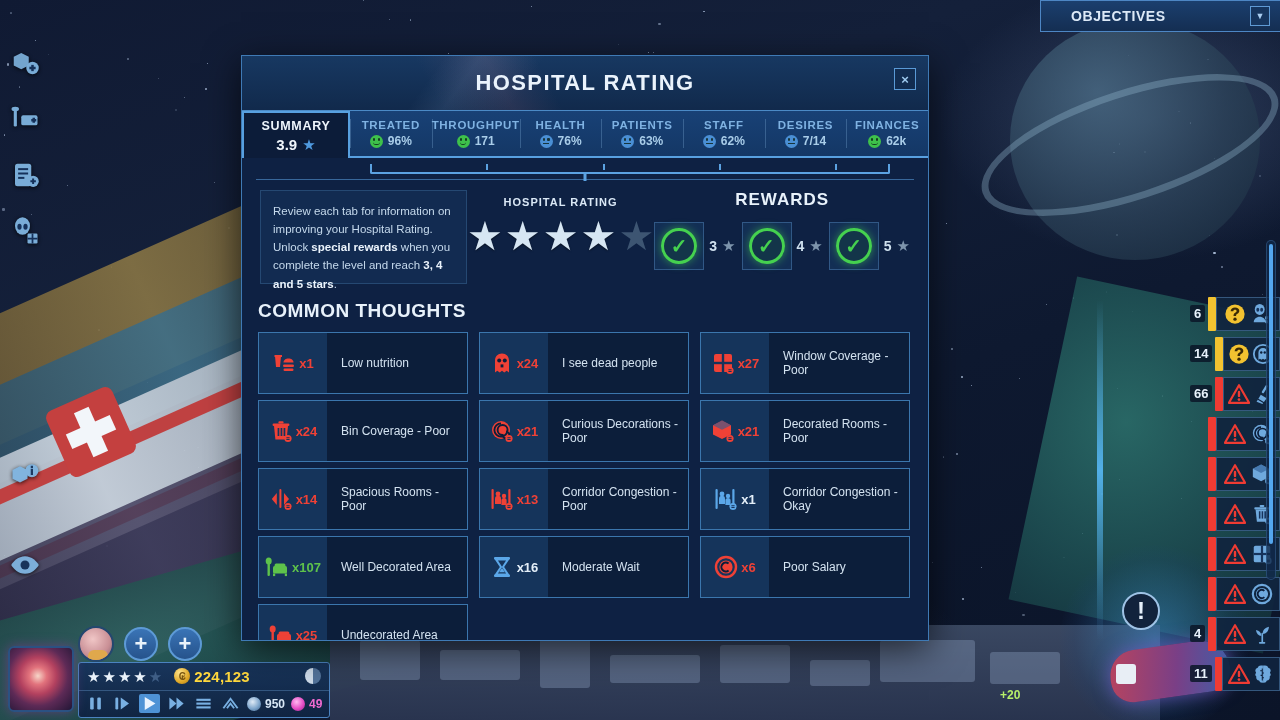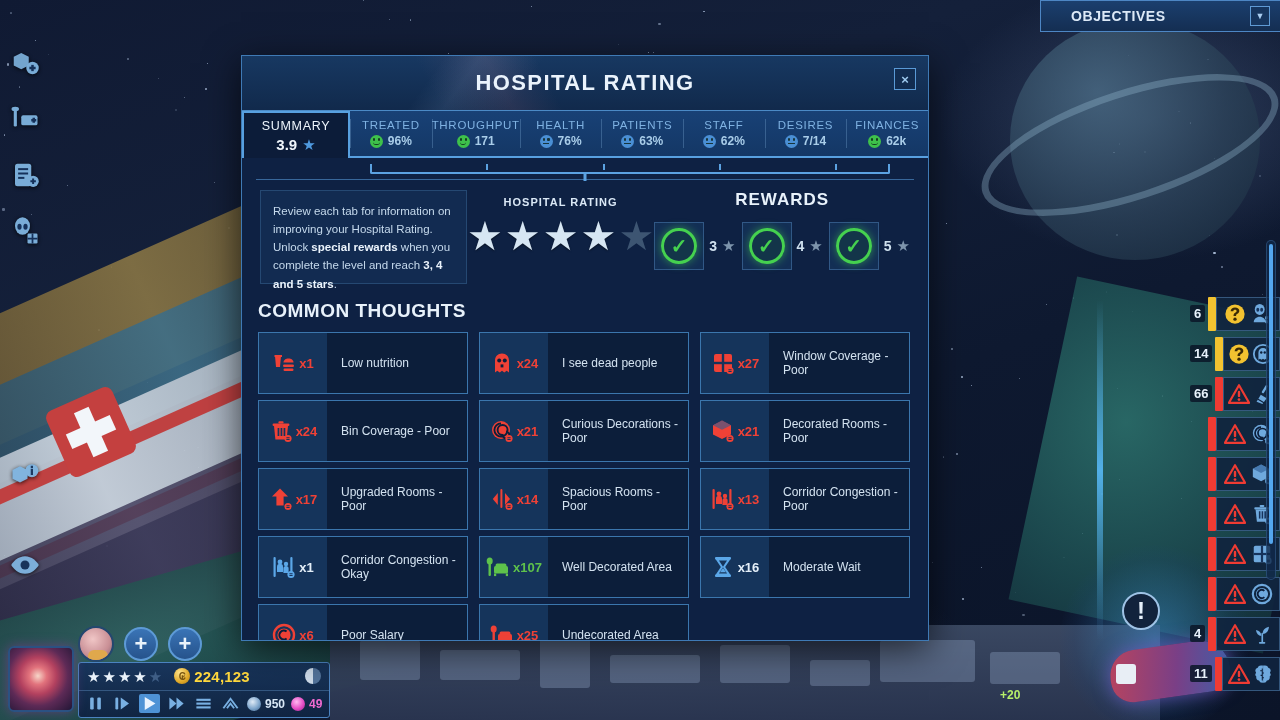--- a/index.html
+++ b/index.html
@@ -262,21 +262,21 @@
     border-bottom: 2px solid #58a0e0;
   }
   .tab {
     flex: 1; display:flex; flex-direction:column; align-items:center; justify-content:center;
     position:relative; gap: 3px;
   }
   .tab + .tab::before {
     content:""; position:absolute; left:0; top: 8px; bottom: 8px; width:1px;
     background: rgba(120,165,210,.35);
   }
-  .tab-label { color:#7fb2e2; font-size: 11.5px; font-weight:400; letter-spacing: .7px; }
+  .tab-label { color:#7fb2e2; font-size: 11.5px; font-weight:700; letter-spacing: .7px; }
   .tab-val-row { display:flex; align-items:center; gap:5px; }
   .tab-value { color:#a9cde9; font-size: 12px; font-weight:600; }
   .face {
     width: 13px; height: 13px; border-radius:50%; position:relative; flex:none;
   }
   .face.green { background:#3ec14b; }
   .face.blue  { background:#4a8fd4; }
   .face::before, .face::after {
     content:""; position:absolute; top: 3.5px; width:2.2px; height:2.8px; border-radius:1px;
     background: rgba(10,30,20,.8);
@@ -1168,33 +1168,20 @@
             </svg>
           </span>
           <span class="tc-count red">x21</span>
         </div>
         <div class="tc-label">Decorated Rooms - Poor</div>
       </div>
       <div class="thought-card">
         <div class="tc-icon-pane">
           <span class="tc-glyph">
             <svg class="svgi" viewBox="0 0 24 24" fill="#ef4136">
-              <path d="M11 1.5l8 8h-4.4v9H7.4v-9H3z"></path>
-              <circle cx="19" cy="19.5" r="3.6"></circle>
-              <path d="M17.4 18.2h3.2v1.1h-3.2zM17.4 20h3.2v1.1h-3.2z" fill="#16335c"></path>
-            </svg>
-          </span>
-          <span class="tc-count red">x17</span>
-        </div>
-        <div class="tc-label">Upgraded Rooms - Poor</div>
-      </div>
-      <div class="thought-card">
-        <div class="tc-icon-pane">
-          <span class="tc-glyph">
-            <svg class="svgi" viewBox="0 0 24 24" fill="#ef4136">
               <rect x="10.4" y="2" width="2" height="19" rx="1"></rect>
               <path d="M7.8 6l-5 6 5 6z"></path>
               <path d="M15 6l5 6-5 6z"></path>
               <circle cx="19" cy="19.5" r="3.6"></circle>
               <path d="M17.4 18.2h3.2v1.1h-3.2zM17.4 20h3.2v1.1h-3.2z" fill="#16335c"></path>
             </svg>
           </span>
           <span class="tc-count red">x14</span>
         </div>
         <div class="tc-label">Spacious Rooms - Poor</div>

